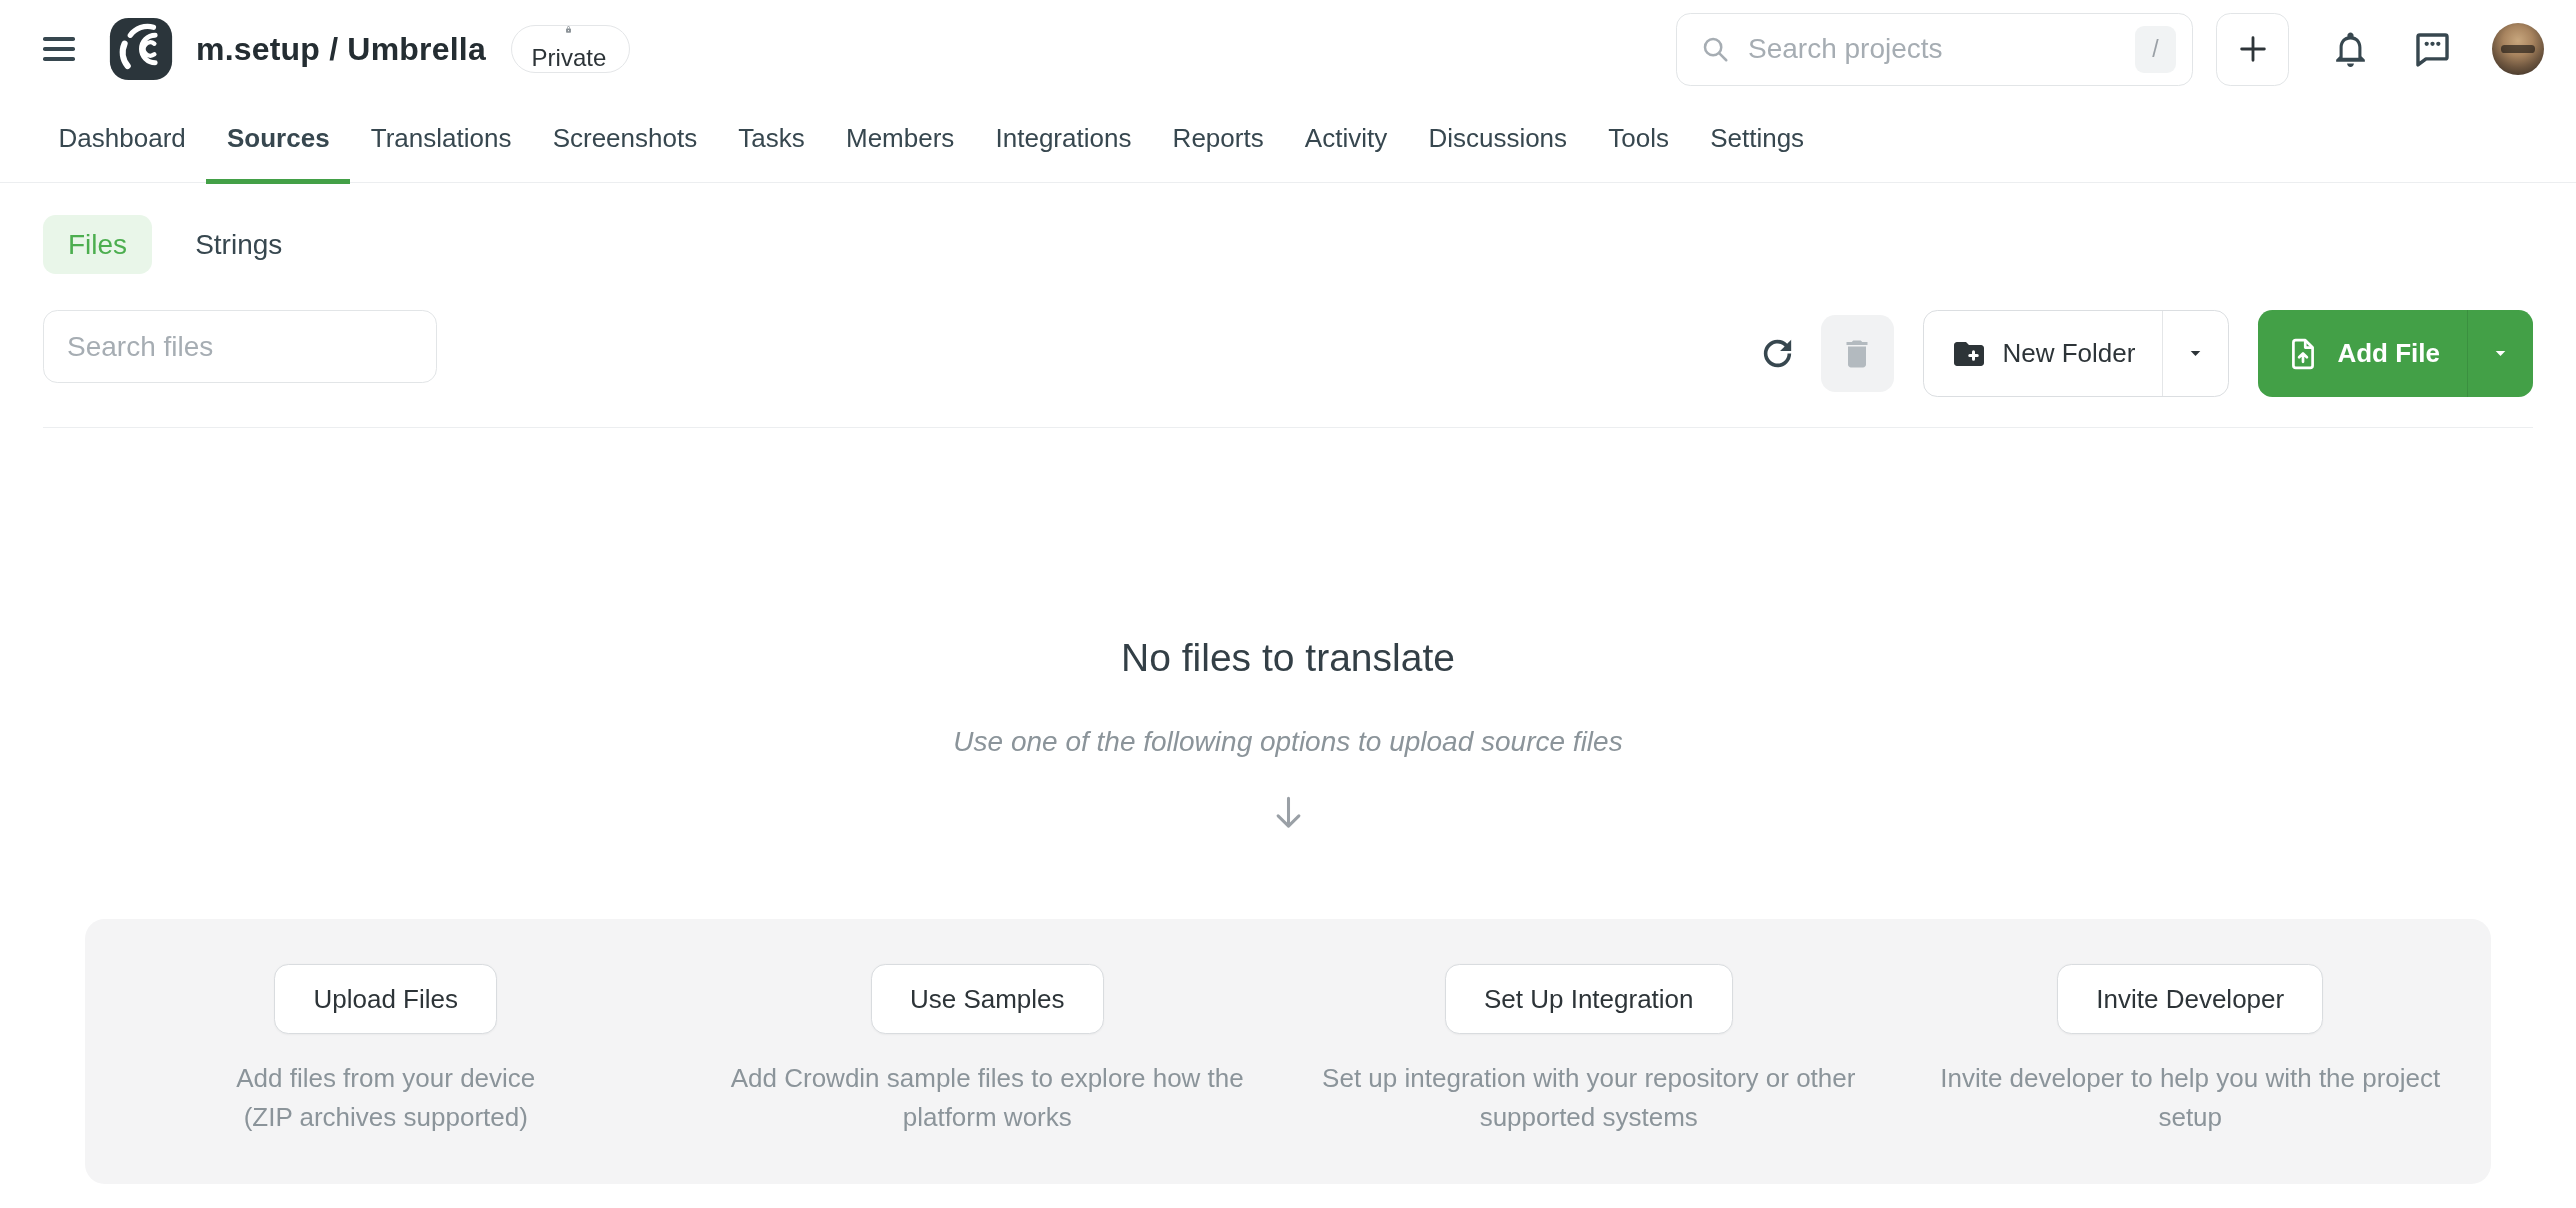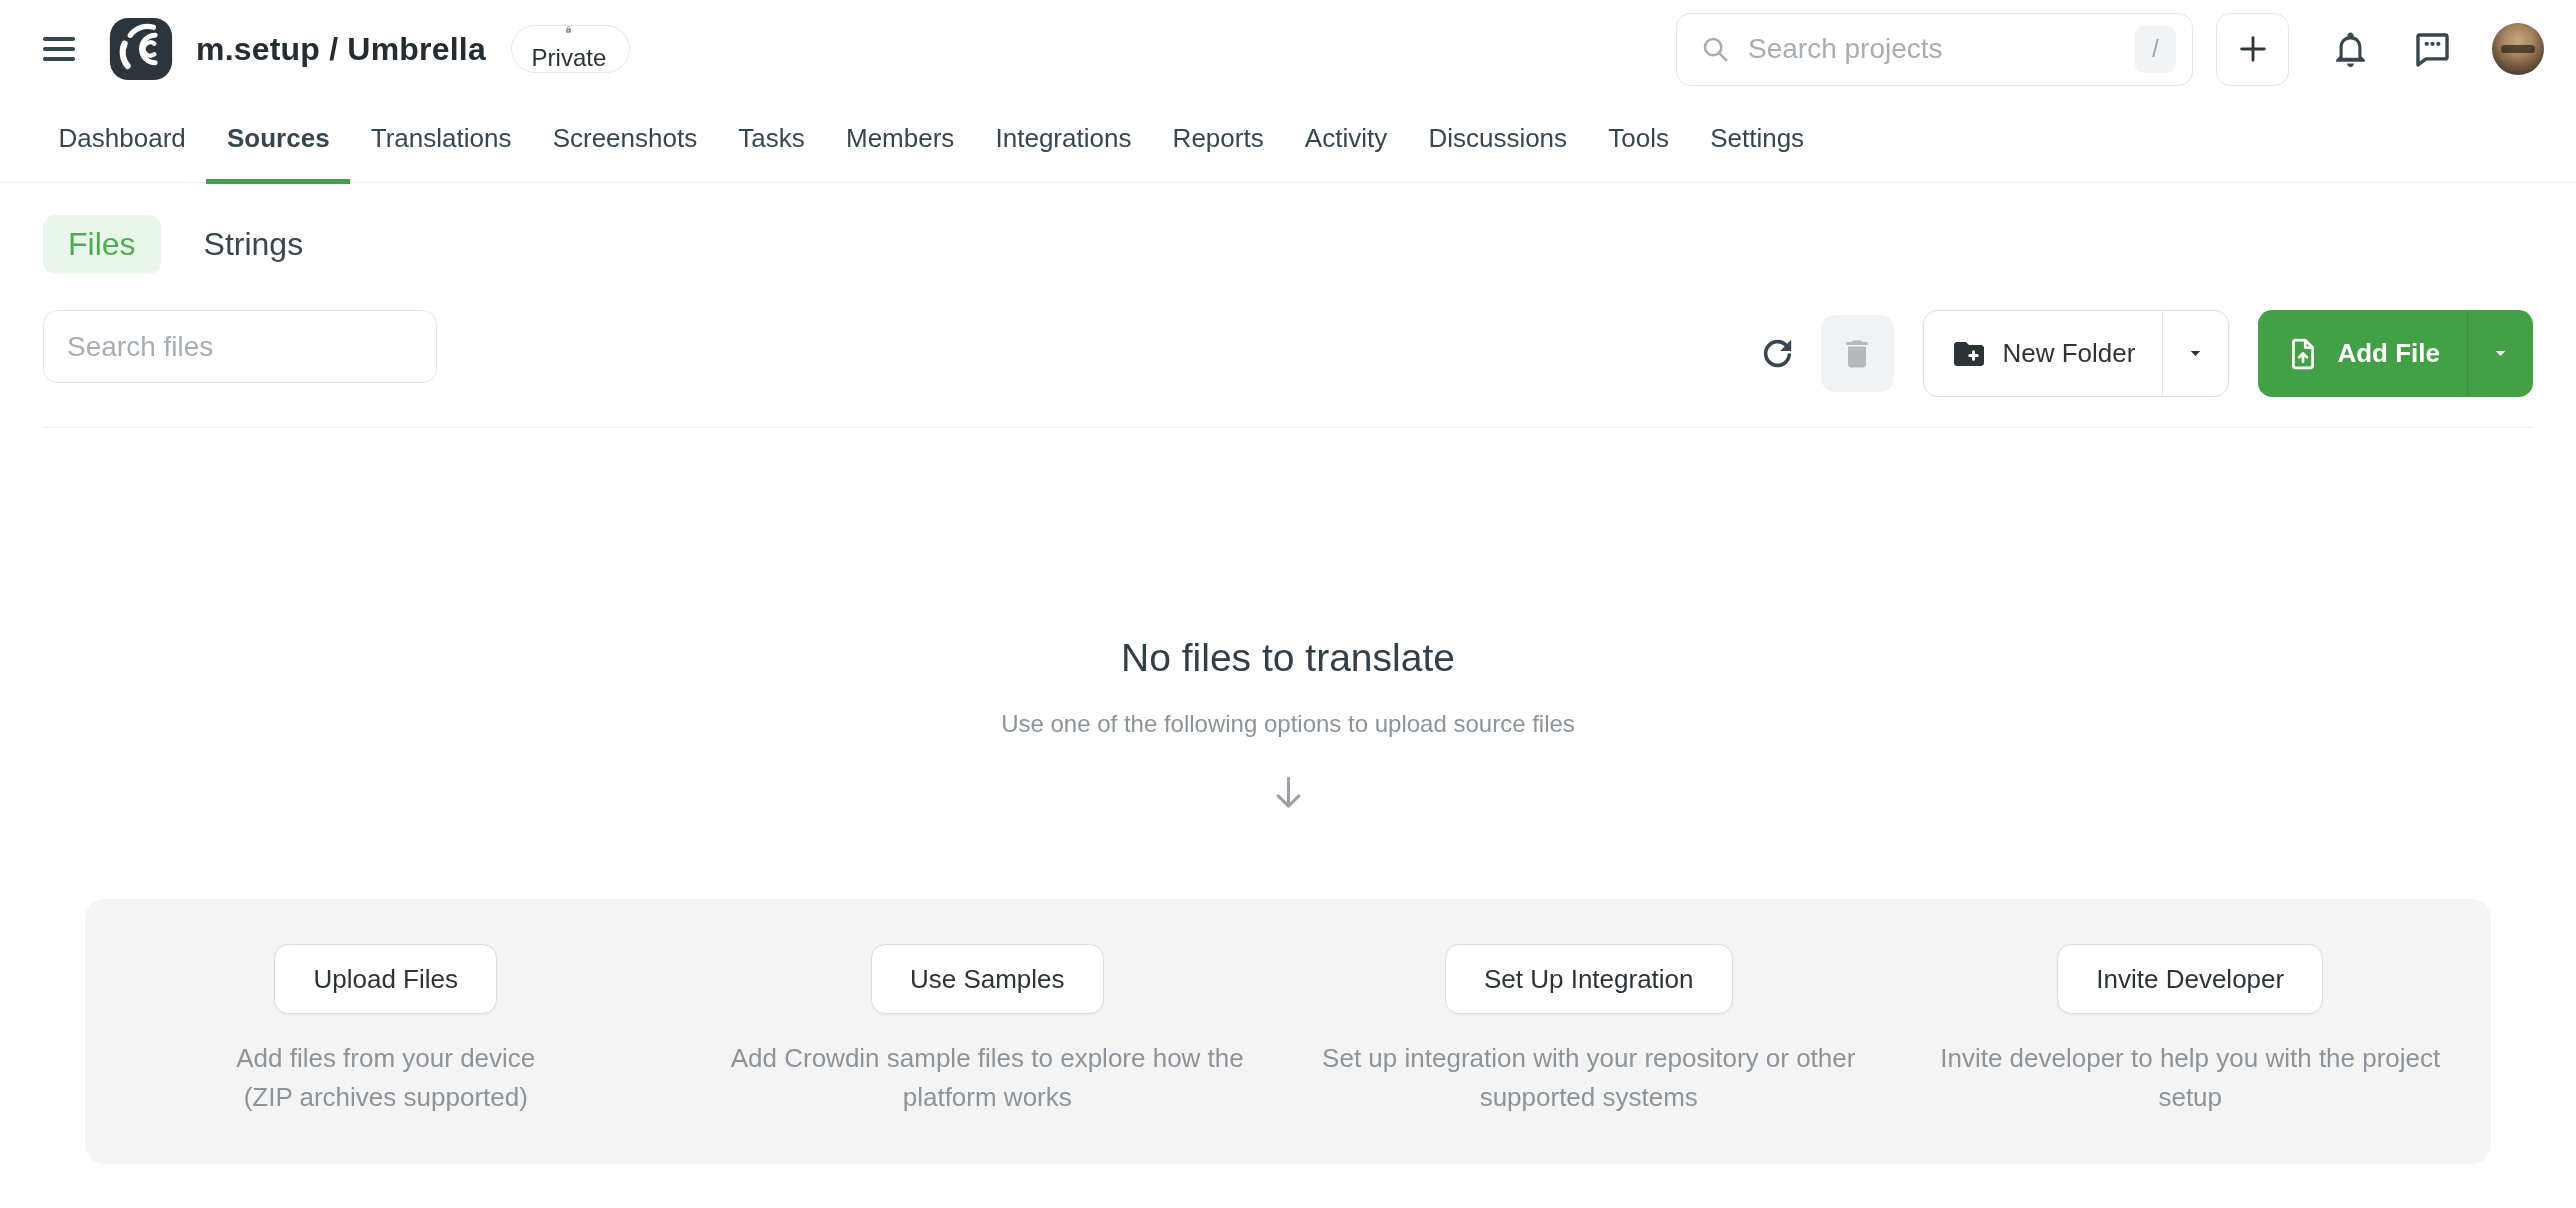--- a/index.html
+++ b/index.html
@@ -34,21 +34,21 @@
   
   .nav { display:flex; padding:0 43px 0 38px; border-bottom:1.8px solid #eceef0; }
   .nav-tab { height:86px; margin-bottom:-1.8px; display:flex; align-items:center; padding:0 20.6px;
     font-size:26px; color:#37474f; cursor:pointer; border-bottom:5.4px solid transparent; white-space:nowrap; }
   .nav-tab.active { font-weight:700; border-bottom-color:#43a047; }
 
   
   .content { padding:0 43px; }
   .subtabs { display:flex; align-items:center; margin-top:32px; }
   .subtab { height:59px; display:flex; align-items:center; padding:0 25px; border-radius:12.5px;
-    font-size:32px; cursor:pointer; color:#37474f; }
+    font-size:28px; cursor:pointer; color:#37474f; }
   .subtab.active { background:#e9f6e9; color:#4cae4f; }
   .subtab + .subtab { margin-left:18px; }
 
   .toolbar { display:flex; align-items:flex-start; margin-top:36px; }
   .file-search { width:394px; height:73px; border:1.8px solid #e2e5e7; border-radius:14.3px;
     padding:0 23px; font-size:28px; color:#37474f; outline:none;
     font-family:"Liberation Sans","DejaVu Sans",sans-serif; }
   .file-search::placeholder { color:#a6adb3; }
   .tool-right { margin-left:auto; display:flex; align-items:center; }
   .refresh-btn { background:none; border:none; cursor:pointer; display:flex; padding:0; }
@@ -63,21 +63,21 @@
   .split-btn.green .split-main { font-size:26px; font-weight:700; color:#fff; }
   .split-caret { display:flex; align-items:center; justify-content:center; width:66px; cursor:pointer; border:none; background:transparent; }
   .split-btn.outline .split-caret { border-left:1.8px solid #e4e6e8; }
   .split-btn.green .split-caret { border-left:1.8px solid #3b9040; }
 
   .rule { border:none; border-top:1.8px solid #eceef0; margin-top:30px; }
 
   
   .empty { text-align:center; }
   .empty-title { margin-top:208px; font-size:39px; font-weight:500; color:#333f46; }
-  .empty-sub { margin-top:30px; font-size:24px; color:#8b949a; }
+  .empty-sub { margin-top:46px; font-size:28px; color:#8b949a;font-style:italic; }
   .empty-arrow { margin-top:34px; }
 
   
   .panel { margin:81px 42px 0; background:#f4f4f5; border-radius:19.7px; padding:45px 0 47px; display:flex; }
   .option { flex:1; display:flex; flex-direction:column; align-items:center; }
   .option-btn { height:70px; padding:0 38px; background:#fff; border:1.8px solid #d9dcdf; border-radius:14.3px;
     font-size:26px; font-weight:500; color:#2d3438; cursor:pointer;
     font-family:"Liberation Sans","DejaVu Sans",sans-serif; box-shadow:0 0.9px 1.8px rgba(0,0,0,.04); }
   .option-desc { margin-top:25px; font-size:26px; line-height:39px; color:#8b949a; text-align:center; }
   .option:nth-child(1) .option-desc { max-width:322px; }

